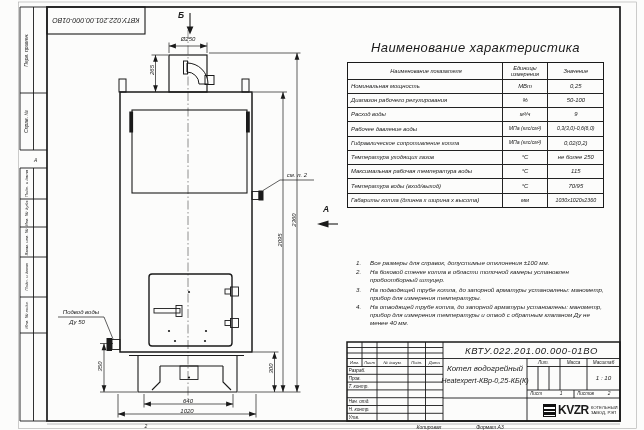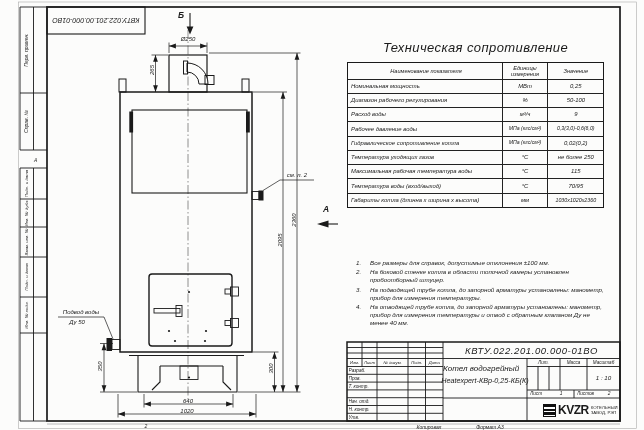--- a/index.html
+++ b/index.html
@@ -170,21 +170,21 @@
   <div class="vdim" style="left:274.5px;top:257px;width:34px;">2095</div>
   <div class="vdim" style="left:288.5px;top:237px;width:34px;">2360</div>
   <div class="vdim" style="left:265.5px;top:383px;width:29px;">300</div>
   <div class="vdim" style="left:94.5px;top:382px;width:31px;">350</div>
   <div class="hdim" style="left:166px;top:396.5px;width:44px;">640</div>
   <div class="hdim" style="left:165px;top:406.5px;width:44px;">1020</div>
   <div class="hdim" style="left:277px;top:171px;width:40px;">см. п. 2</div>
   <div class="hdim" style="left:57px;top:307.5px;width:48px;">Подвод воды</div>
   <div class="hdim" style="left:57px;top:318px;width:40px;">Ду 50</div>
 
-  <div class="abs it ctr" style="left:347px;top:40px;width:257px;font-size:13px;letter-spacing:0.4px;">Техническая сопротивление</div>
+  <div class="abs it ctr" style="left:347px;top:40px;width:257px;font-size:13px;letter-spacing:0.4px;">Наименование характеристика</div>
   <div id="spec">
     <div class="c hd l" style="justify-content:center;text-align:center;">Наименование показателя</div>
     <div class="c hd" style="white-space:normal;">Единицы измерения</div>
     <div class="c hd nr">Значение</div>
 
     <div class="c l">Номинальная мощность</div>
     <div class="c">МВт</div>
     <div class="c nr">0,25</div>
 
     <div class="c l">Диапазон рабочего регулирования</div>
@@ -248,21 +248,21 @@
   <div class="tb ctr" style="left:425.5px;top:360px;width:17.5px;font-size:4.2px;">Дата</div>
 
   <div class="tb" style="left:348.5px;top:368px;width:28px;font-size:4.7px;">Разраб.</div>
   <div class="tb" style="left:348.5px;top:375.8px;width:28px;font-size:4.7px;">Пров.</div>
   <div class="tb" style="left:348.5px;top:383.6px;width:28px;font-size:4.7px;">Т. контр.</div>
   <div class="tb" style="left:348.5px;top:391.4px;width:28px;font-size:4.7px;"></div>
   <div class="tb" style="left:348.5px;top:399.2px;width:28px;font-size:4.7px;">Нач. отд.</div>
   <div class="tb" style="left:348.5px;top:407px;width:28px;font-size:4.7px;">Н. контр.</div>
   <div class="tb" style="left:348.5px;top:414.5px;width:28px;font-size:4.7px;">Утв.</div>
 
-  <div class="tb ctr" style="left:443px;top:364px;width:76px;font-size:8px;">Котел водогрейный</div>
+  <div class="tb ctr" style="left:443px;top:364px;width:84px;font-size:8px;">Котел водогрейный</div>
   <div class="tb ctr" style="left:441px;top:376px;width:88px;font-size:7.2px;">Heatexpert-КВр-0,25-КБ(К)</div>
 
   <div class="tb ctr" style="left:527px;top:360px;width:33px;font-size:4.6px;">Лит.</div>
   <div class="tb ctr" style="left:560px;top:360px;width:27px;font-size:4.6px;">Масса</div>
   <div class="tb ctr" style="left:587px;top:360px;width:33px;font-size:4.6px;">Масштаб</div>
   <div class="tb ctr" style="left:587px;top:368px;width:33px;height:20px;line-height:20px;font-size:6.2px;">1 : 10</div>
 
   <div class="tb" style="left:530px;top:391px;width:20px;font-size:4.7px;">Лист</div>
   <div class="tb ctr" style="left:552px;top:391px;width:18px;font-size:4.9px;">1</div>
   <div class="tb" style="left:577px;top:391px;width:26px;font-size:4.7px;">Листов</div>

